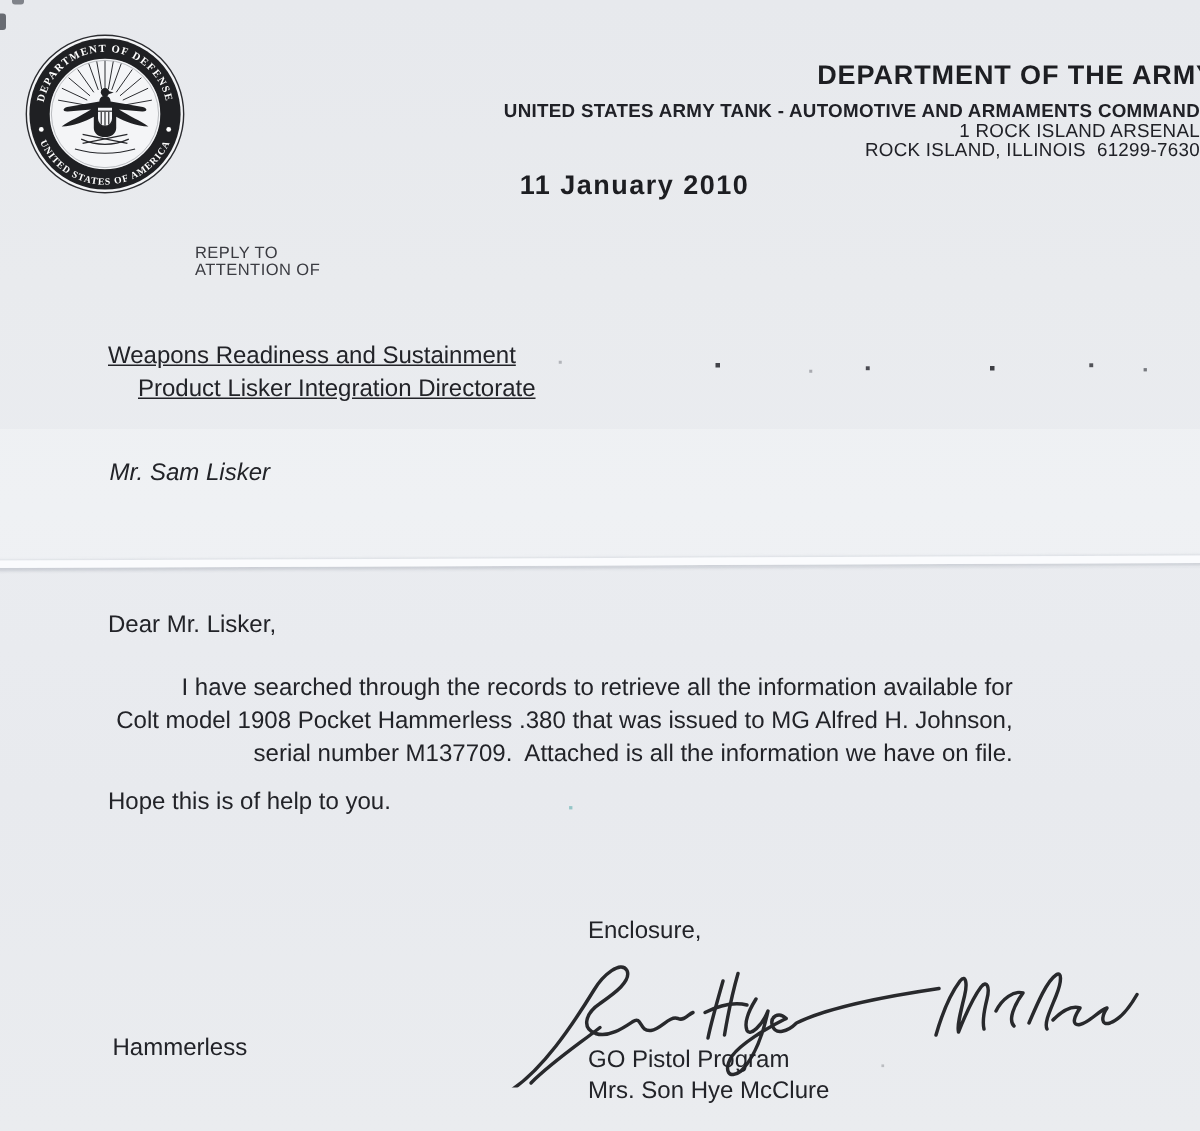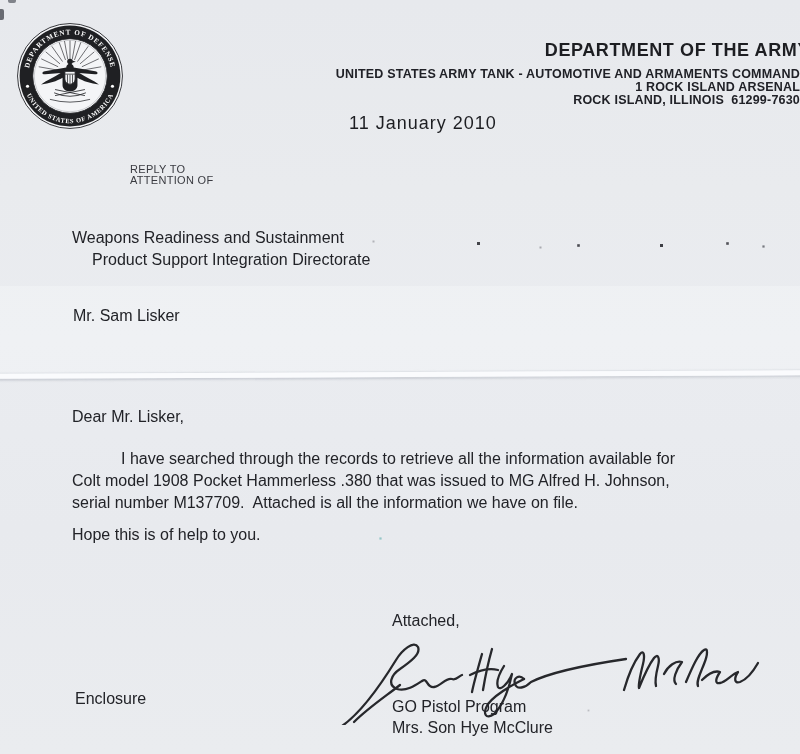--- a/index.html
+++ b/index.html
@@ -30,28 +30,28 @@
       727px 243px 0 0.8px #515258,
       763px 246px 0 0.6px rgba(70,72,80,.7),
       540px 247px 0 0.5px rgba(90,92,100,.45),
       373px 241px 0 0.5px rgba(95,98,105,.4),
       380px 538px 0 0.6px rgba(80,168,168,.55),
       588px 710px 0 0.4px rgba(100,102,110,.35);}
   
   .lh{left:16px;top:42px;width:784px;text-align:right;}
   .lh-title{position:relative;left:10px;font-size:18px;line-height:16px;font-weight:bold;letter-spacing:.6px;margin:0 0 10px 0;color:#1d1e22;}
   .lh-sub{font-size:12.5px;line-height:13px;font-weight:bold;letter-spacing:.2px;color:#202127;}
-  .lh-addr{font-size:12.5px;line-height:13px;font-weight:bold;letter-spacing:.2px;color:#202127;}
-  .date-line{left:46px;top:115px;width:754px;text-align:center;font-size:18px;line-height:16px;font-weight:normal;letter-spacing:1px;color:#1d1e22;}
+  .lh-addr{font-size:12.5px;line-height:13px;font-weight:normal;letter-spacing:.2px;color:#202127;}
+  .date-line{left:46px;top:115px;width:754px;text-align:center;font-size:18px;line-height:16px;font-weight:bold;letter-spacing:1px;color:#1d1e22;}
   .reply{left:130px;top:164px;font-size:11px;line-height:10.5px;letter-spacing:.3px;color:#3a3b41;}
-  .office{left:72px;top:227px;font-size:16px;line-height:22px;}
+  .office{left:72px;top:227px;font-size:16px;line-height:22px;text-decoration:underline;}
   .office .l2{padding-left:20px;}
-  .recipient{left:73px;top:307px;font-size:16px;}
+  .recipient{left:73px;top:307px;font-size:16px;font-style:italic;}
   .salutation{left:72px;top:408px;font-size:16px;}
-  .para1{left:72px;top:448px;font-size:16px;line-height:22px;}
+  .para1{left:72px;top:448px;font-size:16px;line-height:22px;text-align:right;}
   .para1 .indent{text-indent:49px;}
   .para2{left:72px;top:526px;font-size:16px;}
   .sincerely{left:392px;top:612px;font-size:16px;}
   .signer{left:392px;top:696px;font-size:16px;line-height:21px;}
   .enclosure{left:75px;top:690px;font-size:16px;}
   .sig-svg{left:340px;top:630px;}
   .seal-svg{left:14px;top:20px;}
 </style>
 </head>
 <body>
@@ -125,36 +125,36 @@
   </div>
   <div class="abs date-line txt">11 January 2010</div>
 
   <div class="abs reply">
     <div class="txt">REPLY TO</div>
     <div class="txt">ATTENTION OF</div>
   </div>
 
   <div class="abs office">
     <div class="txt">Weapons Readiness and Sustainment</div>
-    <div class="l2 txt">Product Support Integration Directorate</div>
+    <div class="l2 txt">Product Lisker Integration Directorate</div>
   </div>
 
   <div class="abs recipient txt">Mr. Sam Lisker</div>
 
   <div class="abs salutation txt">Dear Mr. Lisker,</div>
 
   <div class="abs para1">
     <div class="indent txt">I have searched through the records to retrieve all the information available for</div>
     <div class="txt">Colt model 1908 Pocket Hammerless .380 that was issued to MG Alfred H. Johnson,</div>
     <div class="txt">serial number M137709.  Attached is all the information we have on file.</div>
   </div>
 
   <div class="abs para2 txt">Hope this is of help to you.</div>
 
-  <div class="abs sincerely txt">Attached,</div>
+  <div class="abs sincerely txt">Enclosure,</div>
 
   <svg class="abs sig-svg" width="420" height="95" viewBox="0 0 420 95">
     <g fill="none" stroke="#17181c" stroke-width="2.3" stroke-linecap="round" stroke-linejoin="round" opacity="0.92">
 
       <path d="M2,96 C22,82 40,56 56,30 C62,20 74,10 78,17 C81,24 70,32 60,39 C51,45 47,55 57,59 C66,62 76,55 82,51 C88,47 86,58 94,57 C101,56 106,47 112,49 C116,51 119,46 122,45"></path>
       <path d="M60,55 C46,66 28,78 14,92"></path>
 
       <path d="M142,24 C138,38 134,52 132,62"></path>
       <path d="M152,19 C148,33 145,48 143,60"></path>
       <path d="M130,45 C140,40 150,38 158,40"></path>
@@ -171,15 +171,15 @@
 
       <path d="M362,50 C368,44 374,40 380,42 C376,48 374,54 380,53 C386,52 392,44 398,42 C394,48 394,54 400,52 C408,49 414,40 418,33"></path>
     </g>
   </svg>
 
   <div class="abs signer">
     <div class="txt">GO Pistol Program</div>
     <div class="txt">Mrs. Son Hye McClure</div>
   </div>
 
-  <div class="abs enclosure txt">Enclosure</div>
+  <div class="abs enclosure txt">Hammerless</div>
 
 </div>
 
 </body></html>

